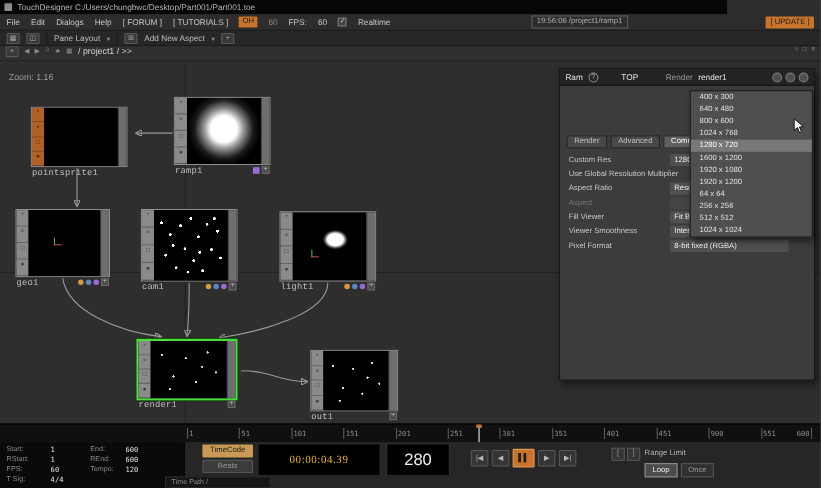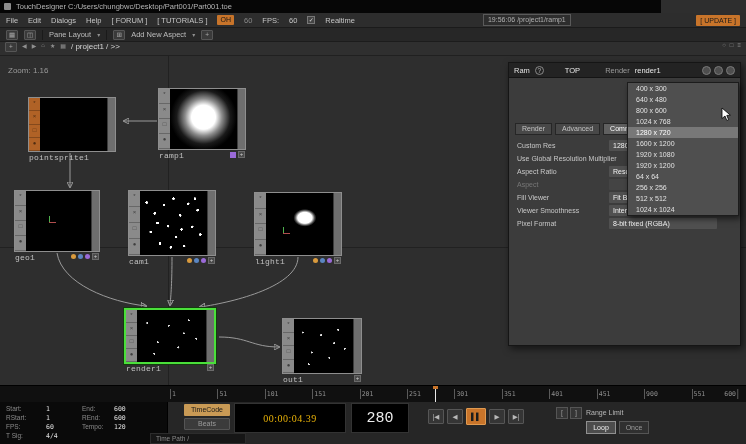--- a/index.html
+++ b/index.html
@@ -85,21 +85,21 @@
 
 
 .transport{position:absolute;left:0;top:402px;width:746px;height:42px;background:#262626}
 .fields{position:absolute;left:0;top:0;width:168px;height:42px;background:#0a0a0a;border-right:1px solid #000;font-size:6.5px}
 .fields span{position:absolute;white-space:nowrap}
 .f-lbl{color:#8a8a8a}
 .f-val{color:#e0e0e0;font-family:"DejaVu Sans Mono",monospace}
 .tc-btn{position:absolute;left:184px;top:2px;width:46px;height:12px;background:#c99a55;color:#191919;font-size:7px;line-height:12px;text-align:center;border-radius:1px}
 .beats-btn{position:absolute;left:184px;top:16px;width:46px;height:12px;background:#3b3b3b;color:#9a9a9a;border:1px solid #555;font-size:7px;line-height:10px;text-align:center;border-radius:1px}
 .tc-display{position:absolute;left:234px;top:1px;width:112px;height:30px;background:#000;color:#eab308;font-family:Liberation Serif, serif;font-size:10px;line-height:30px;text-align:center;letter-spacing:.5px;border:1px solid #333}
-.frame-display{position:absolute;left:351px;top:1px;width:58px;height:30px;background:#000;color:#ededed;font-family:Liberation Mono, monospace;font-size:15px;line-height:30px;text-align:center;border:1px solid #333}
+.frame-display{position:absolute;left:351px;top:1px;width:58px;height:30px;background:#000;color:#ededed;font-family:Liberation Sans, sans-serif;font-size:15px;line-height:30px;text-align:center;border:1px solid #333}
 .t-btns{position:absolute;left:428px;top:6px;display:flex;gap:3px;align-items:center}
 .t-btn{width:16px;height:15px;background:#353535;border:1px solid #565656;color:#b8b8b8;font-size:6.5px;line-height:13px;text-align:center;border-radius:1px}
 .t-btn.pause{width:20px;height:17px;background:#c8742a;color:#1c1c1c;border-color:#e09a50;font-size:7px;line-height:15px}
 .range-ic{position:absolute;top:5px;width:12px;height:12px;background:#353535;border:1px solid #555;color:#999;font-size:7px;line-height:10px;text-align:center}
 .range-lbl{position:absolute;left:586px;top:7px;font-size:7px;color:#b8b8b8;white-space:nowrap}
 .loop-btn{position:absolute;left:586px;top:19px;width:30px;height:13px;background:#4c4c4c;border:1px solid #909090;color:#eee;font-size:7px;line-height:11px;text-align:center}
 .once-btn{position:absolute;left:619px;top:19px;width:30px;height:13px;background:#303030;border:1px solid #555;color:#999;font-size:7px;line-height:11px;text-align:center}
 .timepath{position:absolute;left:150px;top:31px;width:96px;height:11px;background:#161616;border:1px solid #2c2c2c;color:#8a8a8a;font-size:6.5px;line-height:9px;padding-left:5px;white-space:nowrap}
 </style>
 </head>

